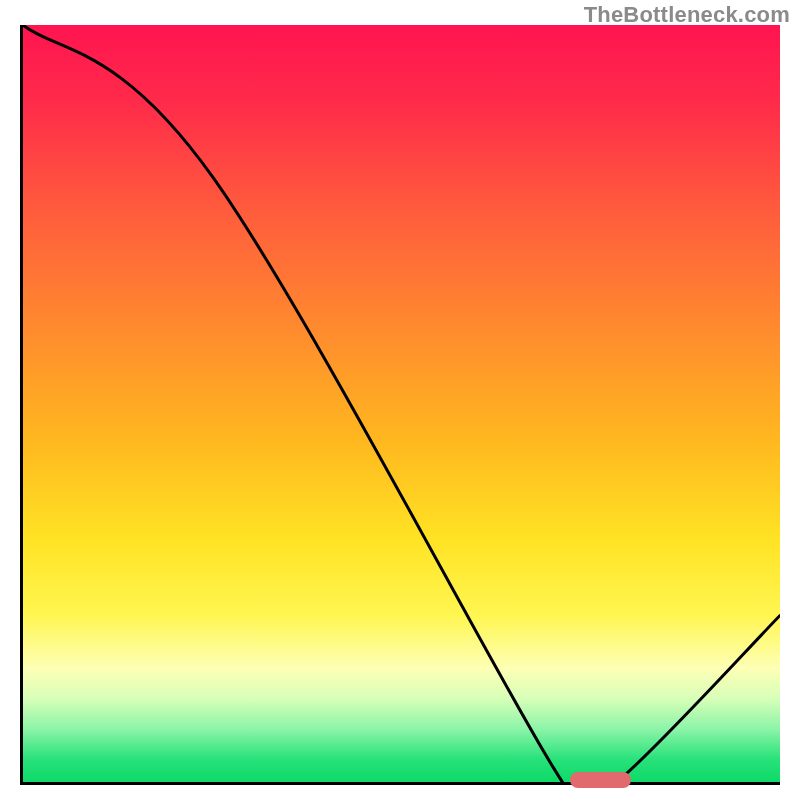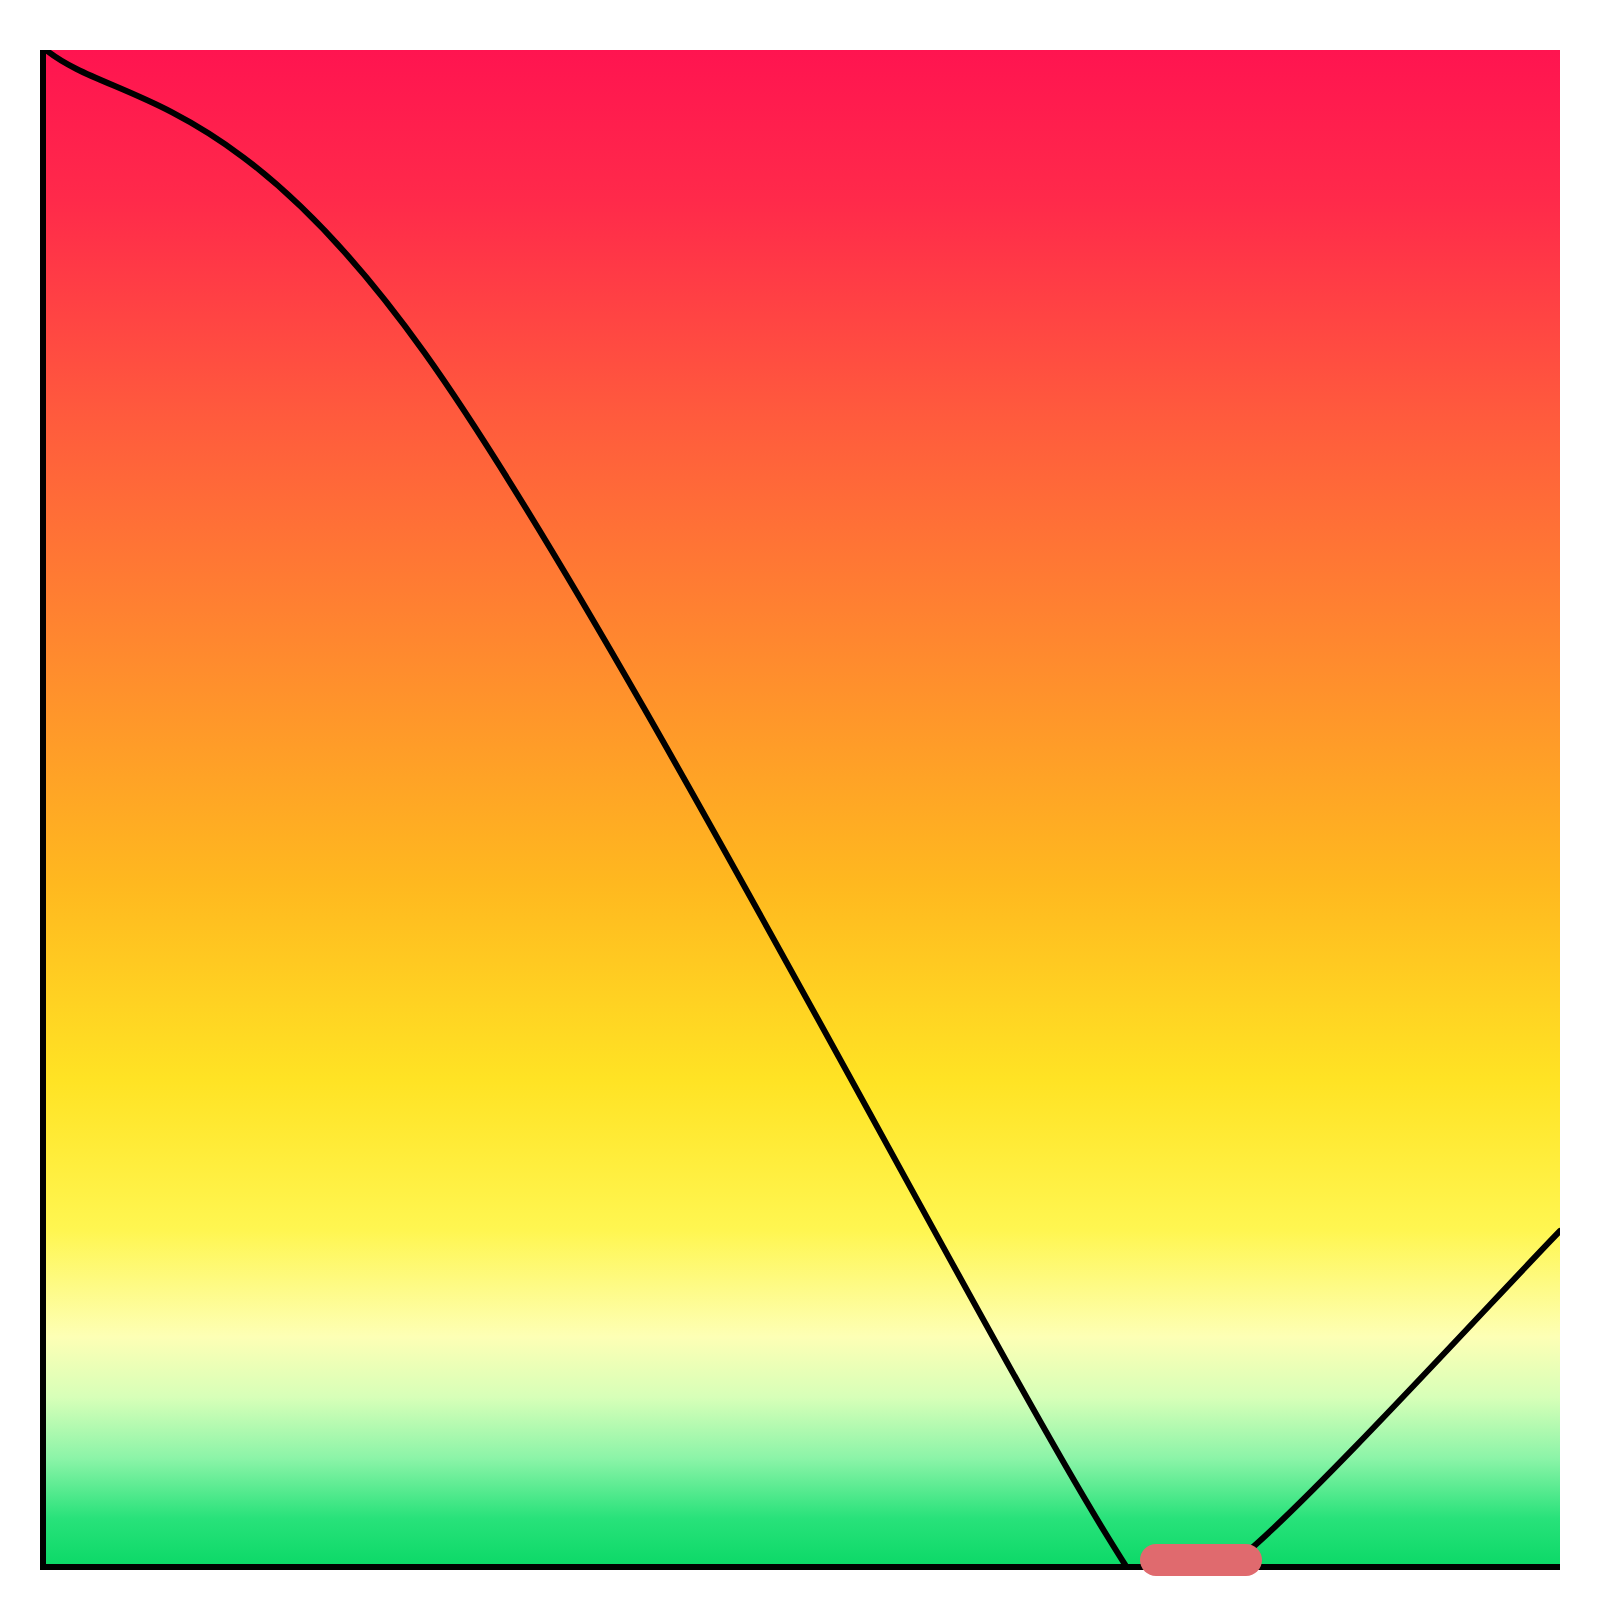--- a/index.html
+++ b/index.html
@@ -74,20 +74,21 @@
     position: absolute;
     background: #e06a6e;
     border-radius: 10px;
     z-index: 6;
   }
 </style>
 </head>
 <body>
 
 <div class="container">
+  <div class="watermark">TheBottleneck.com</div>
 
   <div class="plot">
     <div class="gradient"></div>
 
     <svg class="overlay" viewBox="0 0 760 760" preserveAspectRatio="none">
       <path d="M 0 0 C 34.199999999999996 27.36, 94.24000000000001 17.936000000000007, 190 152 C 285.76 286.06399999999996, 464.968 636.044, 532 744.8 C 599.032 853.5559999999999, 550.088 754.148, 562.4 756.2 C 574.712 758.2520000000001, 564.832 785.6120000000001, 600.4 756.2 C 635.968 726.788, 731.272 622.212, 760 592.8" fill="none" stroke="#000" stroke-width="3" stroke-linejoin="round" stroke-linecap="round"></path>
     </svg>
 
     <div class="marker" style="left: 547.2px; width: 60.8px; top: 747.2px; height: 16px;"></div>
   </div>

